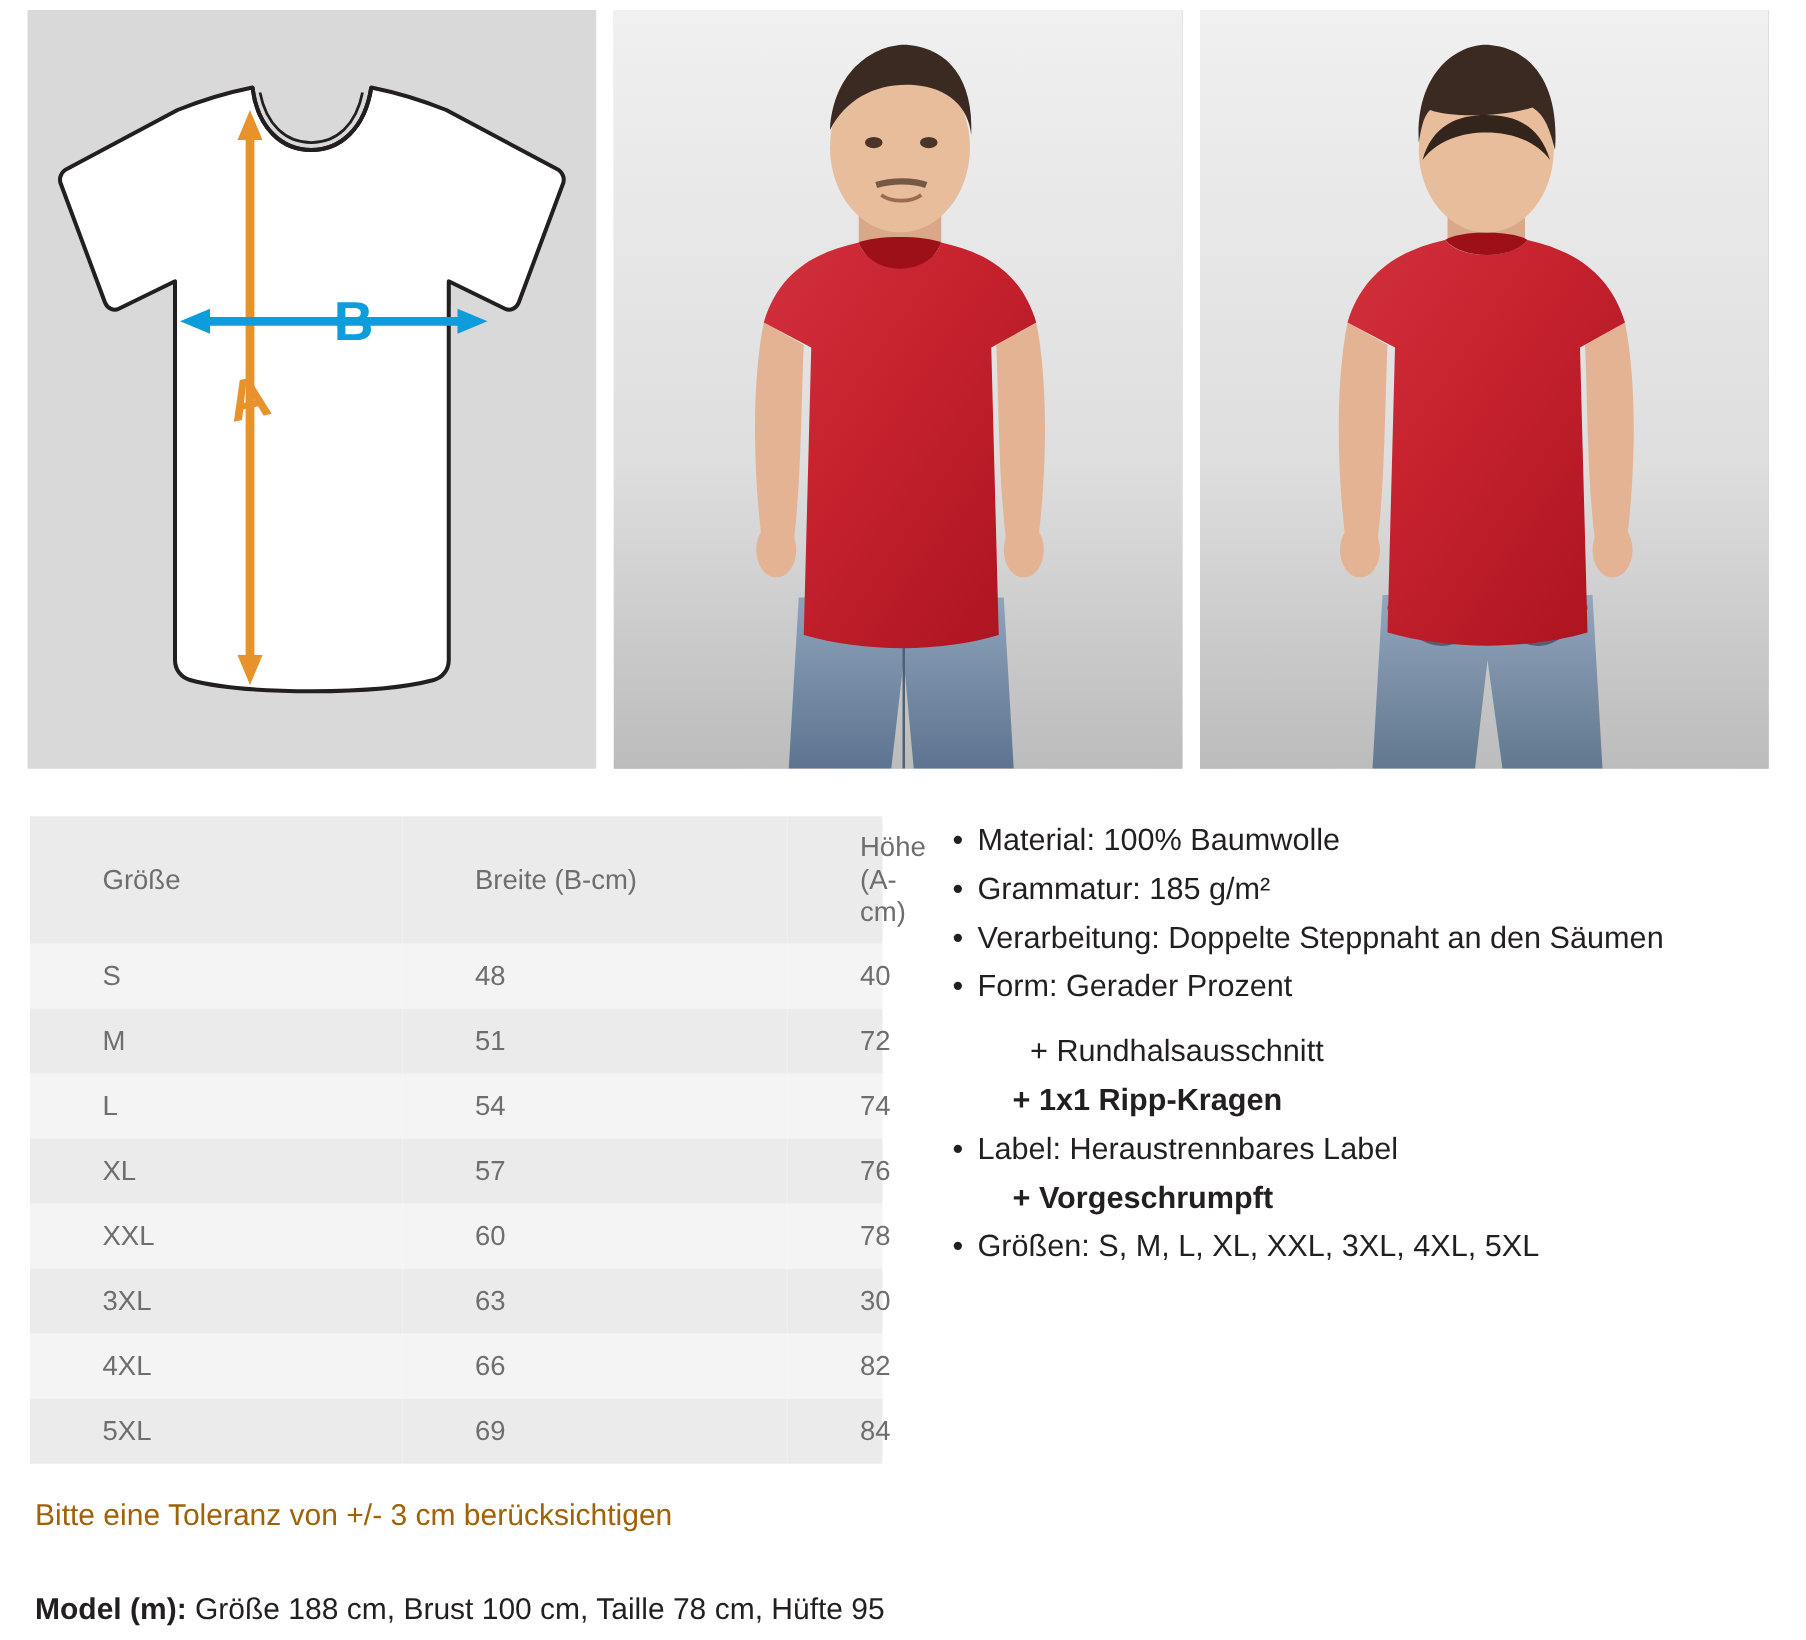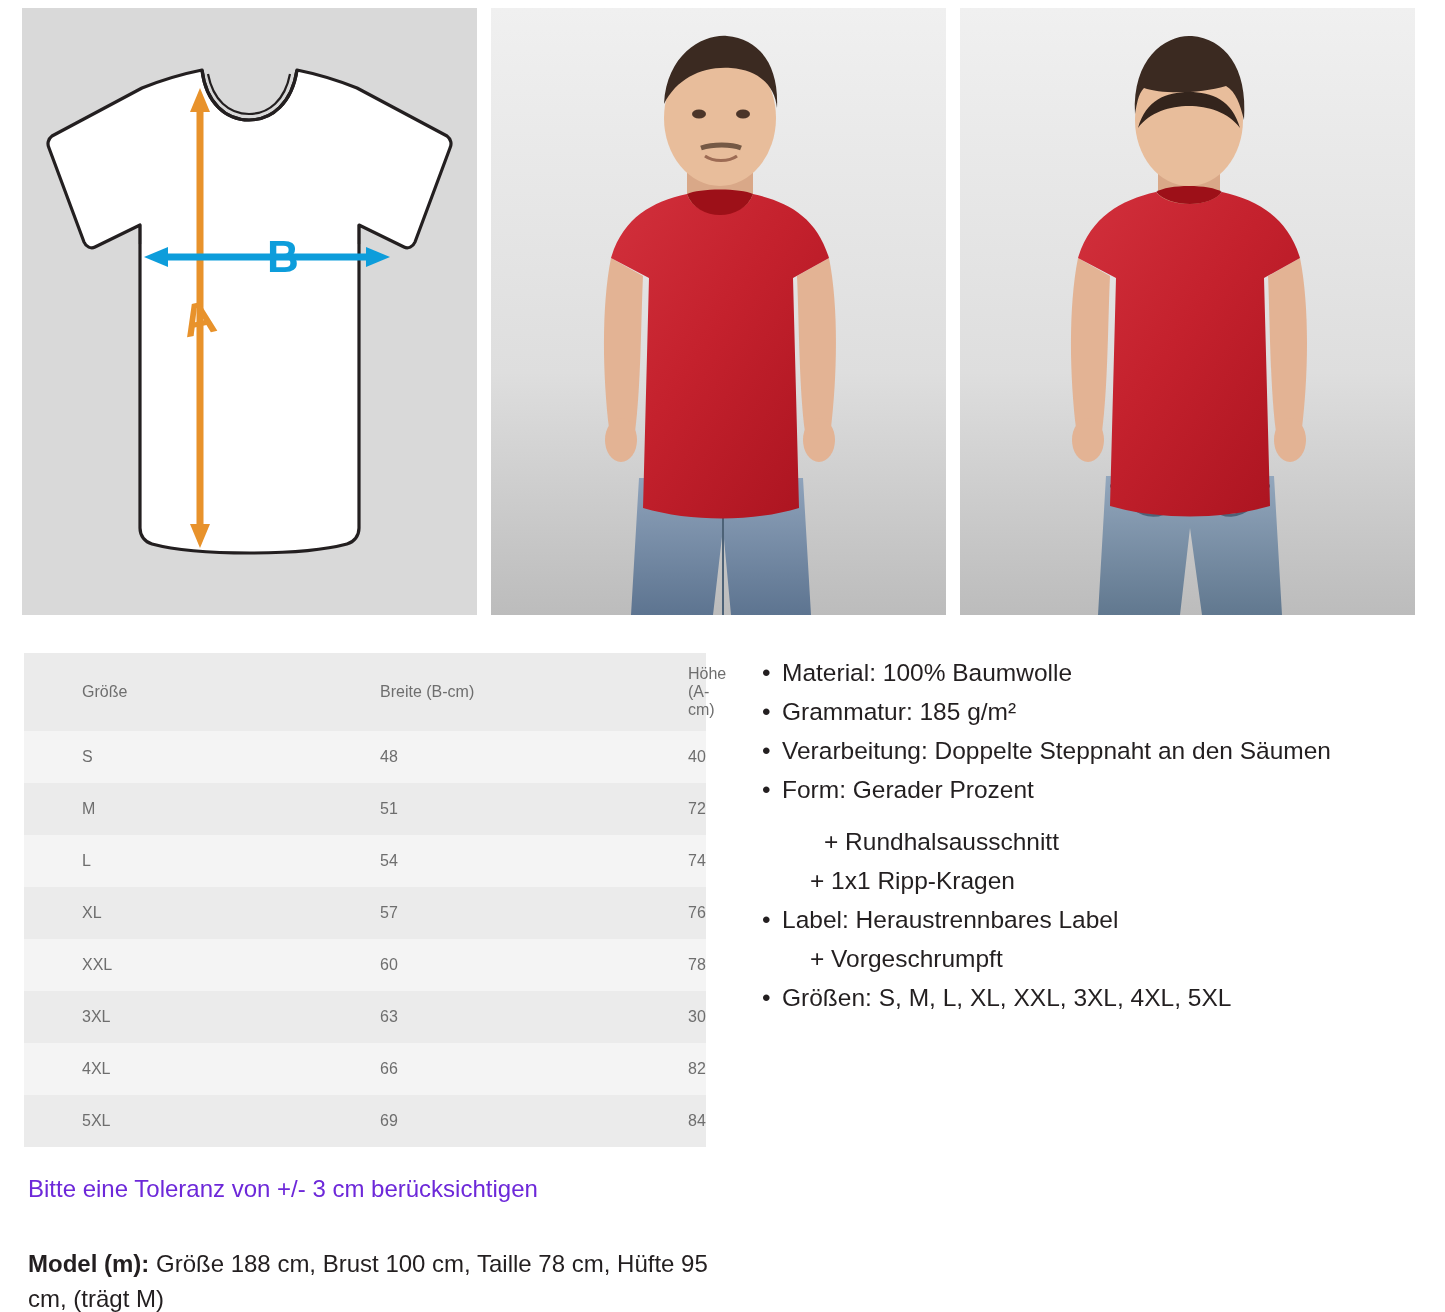--- a/index.html
+++ b/index.html
@@ -70,37 +70,37 @@
   }
 
   table.size-table {
     border-collapse: collapse;
     width: 682px;
     table-layout: fixed;
   }
   table.size-table th,
   table.size-table td {
     text-align: left;
-    font-size: 16px;
+    font-size: 22px;
     font-weight: normal;
     color: #6e6e6e;
     padding: 12px 0 12px 58px;
     height: 28px;
   }
   table.size-table th:first-child,
   table.size-table td:first-child { width: 240px; }
   table.size-table th:nth-child(2),
   table.size-table td:nth-child(2) { width: 250px; }
   table.size-table thead tr { background: #ebebeb; }
   table.size-table tbody tr:nth-child(odd) { background: #f4f4f4; }
   table.size-table tbody tr:nth-child(even) { background: #ebebeb; }
 
   .tolerance {
     font-size: 24px;
-    color: #6d28d9;
+    color: #a16207;
     margin-top: 28px;
     padding-left: 4px;
   }
   .model-line {
     font-size: 24px;
     color: #231f20;
     margin-top: 44px;
     padding-left: 4px;
     line-height: 1.45;
     max-width: 700px;
@@ -132,21 +132,21 @@
     position: absolute;
     left: 4px;
     top: 0;
   }
   .sub-line {
     padding-left: 66px;
     font-size: 24.5px;
     line-height: 1.47;
     color: #231f20;
   }
-  .sub-line.indent2 { padding-left: 52px; }
+  .sub-line.indent2 { padding-left: 52px; font-weight: bold; }
 </style>
 </head>
 <body>
 
 <div class="image-row">
 
   <div class="panel diagram">
     <svg class="shirt-svg" viewBox="0 0 455 607">
 
       <path d="M180 62 C160 66 140 72 120 80 L30 128 C26 131 25 136 27 140 L62 234 C64 239 69 241 73 239 L118 217 L118 520 C118 528 123 534 130 536 C175 548 280 548 325 536 C332 534 337 528 337 520 L337 217 L382 239 C386 241 391 239 393 234 L428 140 C430 136 429 131 425 128 L335 80 C315 72 295 66 275 62 C270 95 250 112 227 112 C204 112 184 95 180 62 Z" fill="#ffffff" stroke="#231f20" stroke-width="3.2" stroke-linejoin="round"></path>

